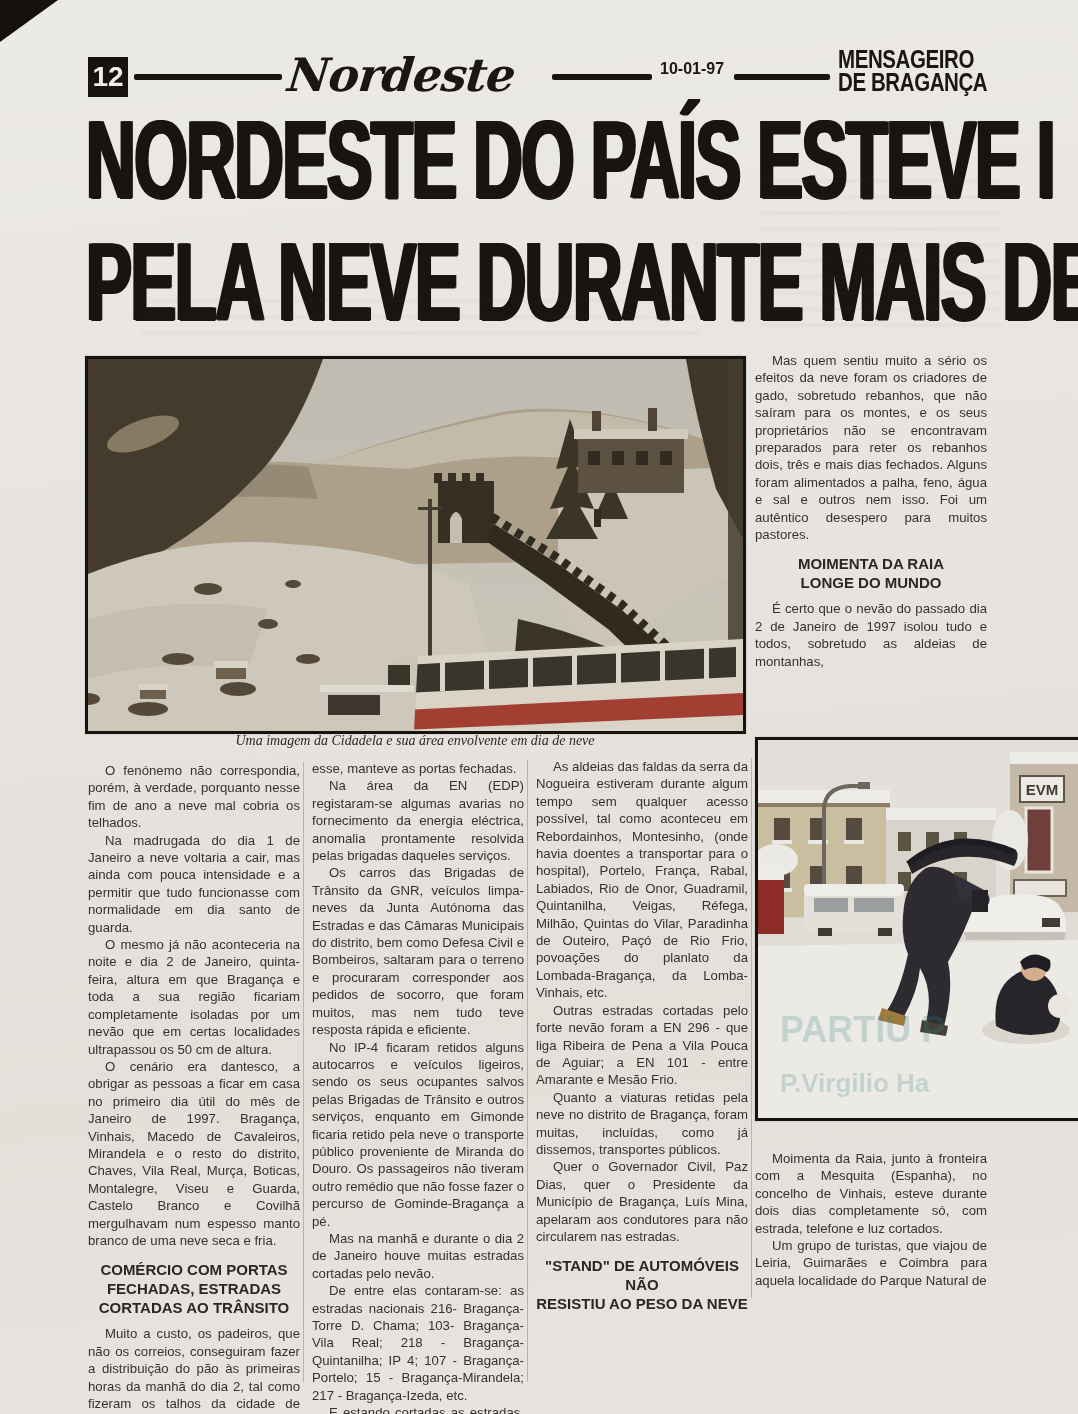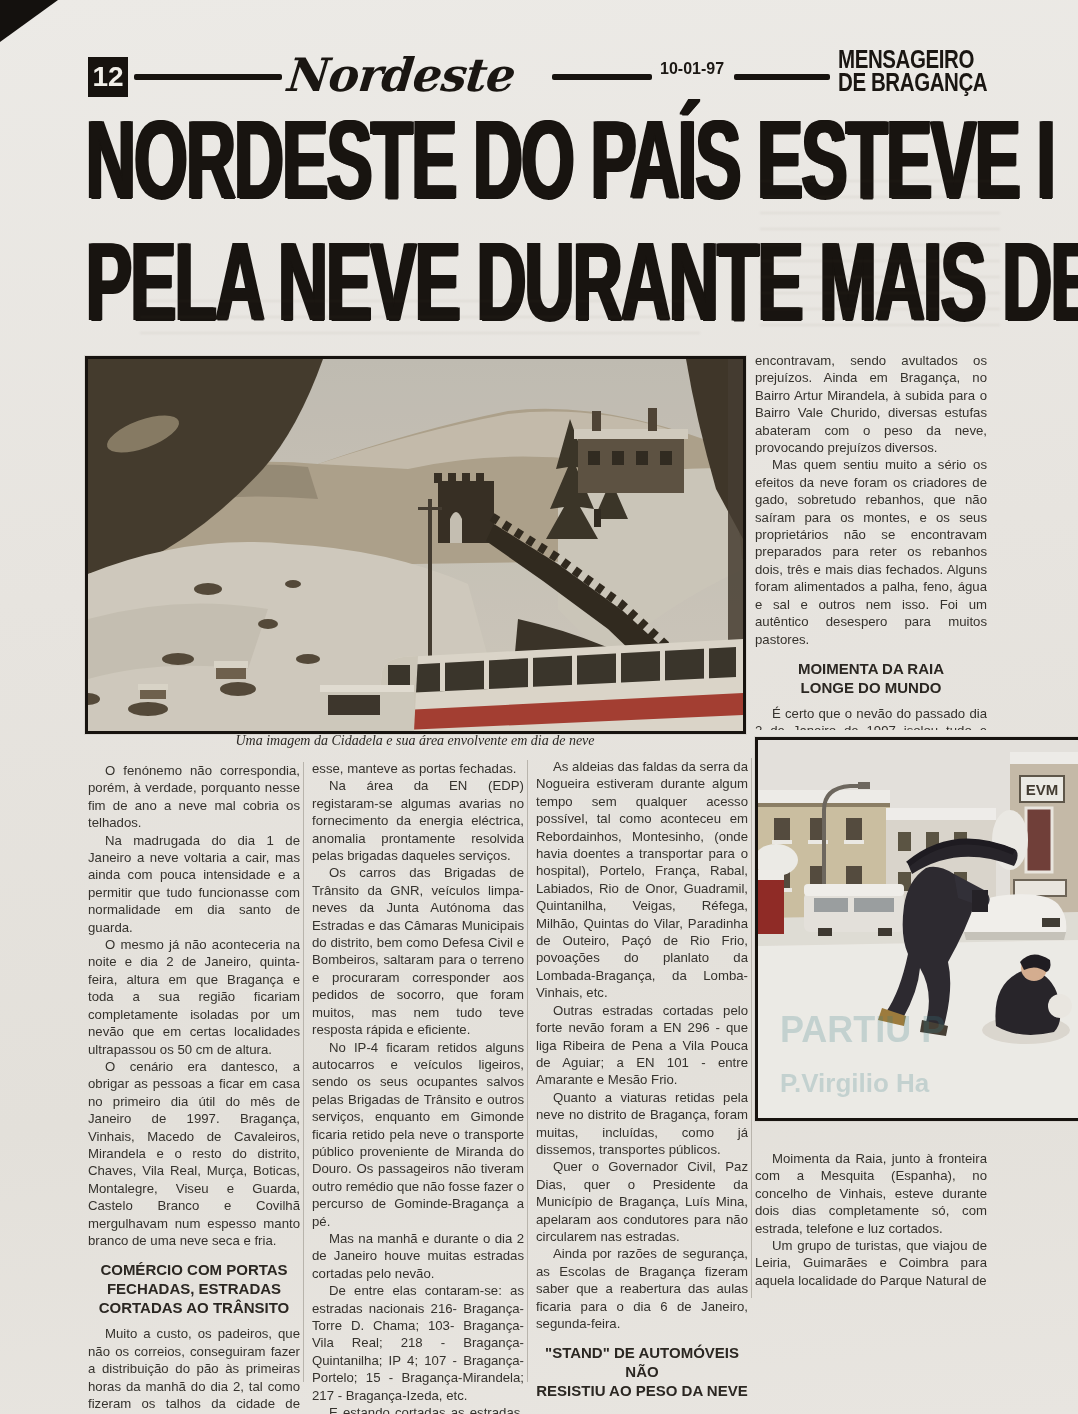--- a/index.html
+++ b/index.html
@@ -165,21 +165,20 @@
         <rect x="240" y="336" width="52" height="20" fill="#322c25"></rect>
         <rect x="232" y="326" width="94" height="7" fill="#efece4"></rect>
       </g>
 
       <rect x="0" y="0" width="655" height="372" fill="#8a7a5f" opacity="0.14"></rect>
     </svg>
   </div>
   <div class="caption">Uma imagem da Cidadela e sua área envolvente em dia de neve</div>
 
   <div class="col" style="left:755px;top:352px;width:232px;height:378px;overflow:hidden;">
-    <p class="noindent">encontravam, sendo  avultados os prejuízos. Ainda em Bragança, no Bairro Artur Mirandela, à subida para o Bairro Vale Churido, diversas estufas abateram com o peso da neve, provocando prejuízos diversos.</p>
     <p>Mas quem sentiu muito a sério os efeitos da neve foram os criadores de gado, sobretudo rebanhos, que não saíram para os montes, e os seus proprietários não se encontravam preparados para reter os rebanhos dois, três e mais dias fechados. Alguns foram alimentados a palha, feno, água e sal e outros nem isso. Foi um autêntico desespero para muitos pastores.</p>
     <div class="subhead">MOIMENTA DA RAIA
 LONGE DO MUNDO</div>
     <p>É certo que o nevão do passado dia 2 de Janeiro de 1997 isolou tudo e todos, sobretudo as aldeias de montanhas,</p>
   </div>
 
   <div class="photo" style="left:755px;top:737px;width:320px;height:378px;">
     <svg width="320" height="378" viewBox="0 0 320 378">
       <rect x="0" y="0" width="320" height="378" fill="#e9e7e2"></rect>
 
@@ -305,21 +304,20 @@
     <p>De entre elas contaram-se: as estradas nacionais 216- Bragança-Torre D. Chama; 103- Bragança-Vila Real; 218 - Bragança-Quintanilha; IP 4; 107 - Bragança- Portelo; 15 - Bragança-Mirandela; 217 - Bragança-Izeda, etc.</p>
     <p>E estando cortadas as estradas, como é óbvio, as aldeias teriam que ficar isoladas, e assim aconteceu.</p>
 
   </div>
 
   <div class="col" style="left:536px;top:758px;width:212px;height:656px;overflow:hidden;">
     <p>As aldeias das faldas da serra da Nogueira estiveram durante algum tempo sem qualquer  acesso possível, tal como aconteceu em Rebordainhos, Montesinho, (onde havia doentes  a transportar para o hospital), Portelo, França, Rabal, Labiados,  Rio de Onor, Guadramil, Quintanilha, Veigas, Réfega, Milhão, Quintas do Vilar, Paradinha de Outeiro, Paçó de Rio Frio, povoações do planlato da Lombada-Bragança, da Lomba-Vinhais, etc.</p>
     <p>Outras estradas cortadas pelo forte nevão foram a EN 296 - que liga Ribeira de Pena a Vila Pouca de Aguiar; a EN 101 - entre Amarante e Mesão Frio.</p>
     <p>Quanto a viaturas retidas pela neve no distrito de Bragança, foram muitas, incluídas, como já dissemos, transportes públicos.</p>
     <p>Quer o Governador Civil, Paz Dias, quer o Presidente da Município de Bragança, Luís Mina, apelaram aos condutores para não circularem nas estradas.</p>
-    <p>Ainda por razões de segurança, as Escolas de Bragança fizeram saber que a reabertura das aulas ficaria para o dia 6 de Janeiro, segunda-feira.</p>
     <div class="subhead">"STAND" DE AUTOMÓVEIS NÃO
 RESISTIU AO PESO DA NEVE</div>
 
   </div>
 
   <div class="col" style="left:755px;top:1150px;width:232px;height:264px;overflow:hidden;">
     <p>Moimenta da Raia, junto à fronteira com a Mesquita (Espanha), no concelho de Vinhais, esteve durante dois dias completamente só, com estrada, telefone e luz cortados.</p>
     <p>Um grupo de turistas, que viajou de Leiria, Guimarães e Coimbra para aquela localidade do Parque Natural de</p>
   </div>
 

